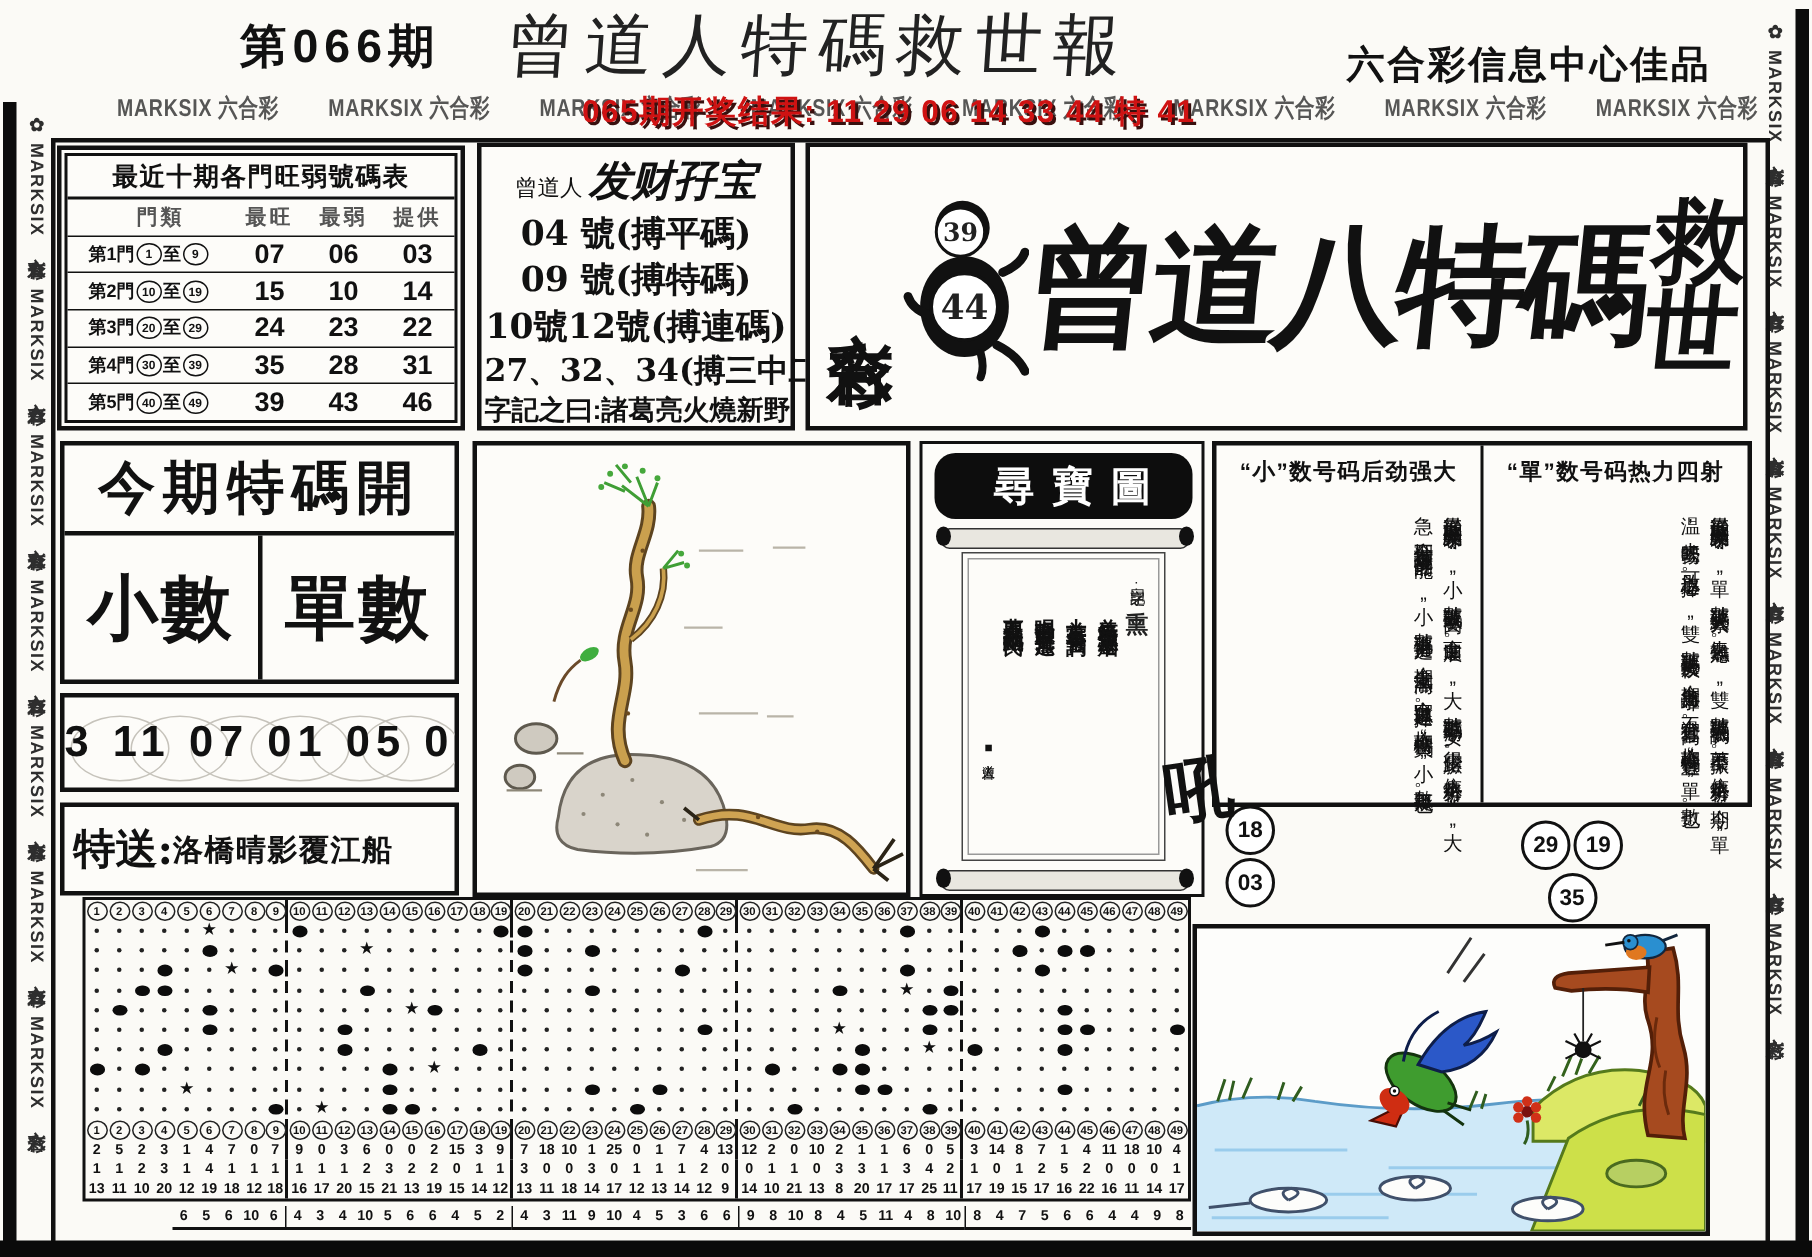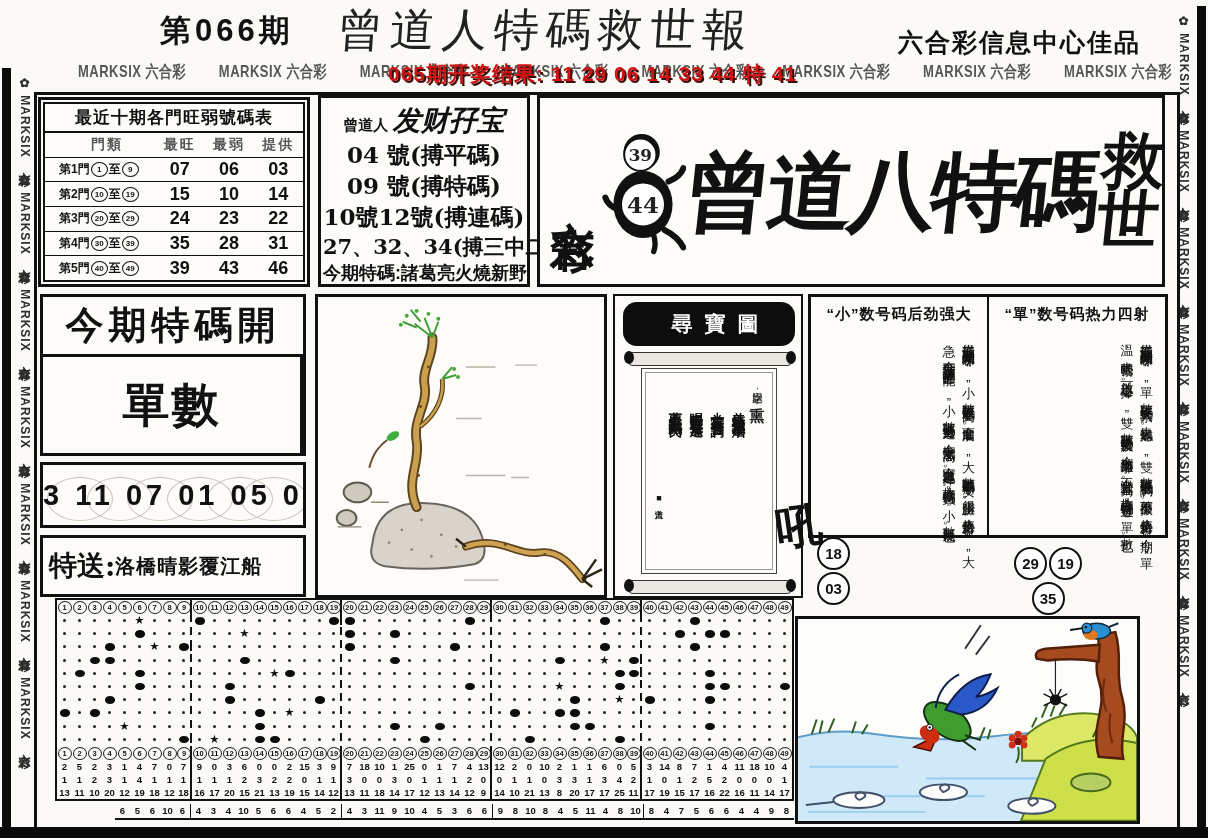--- a/index.html
+++ b/index.html
@@ -30,21 +30,21 @@
   .hc-row{flex:1;display:flex;border-bottom:1.5px solid #111;align-items:center;}
   .hc-row:last-child{border-bottom:none;}
   .hc-c0{width:96px;font-size:12px;font-weight:800;display:flex;align-items:center;gap:1px;padding-left:14px;}
   .hc-c{flex:1;text-align:center;font-size:18px;font-weight:700;}
   .hc-h{font-size:14px;font-weight:700;color:#555;letter-spacing:2px;}
   .rangecirc{display:inline-flex;align-items:center;justify-content:center;min-width:13px;height:13px;
              border:1.3px solid #111;border-radius:50%;font-size:8px;font-weight:800;padding:0 1px;}
   
   #fortune{left:318px;top:95px;width:212px;height:192px;display:flex;flex-direction:column;
            justify-content:space-between;padding:4px 2px;text-align:center;}
-  #fortune .owner{font-size:15px;font-weight:700;}
+  #fortune .owner{font-size:15px;font-weight:400;}
   #fortune .ftitle{font-family:"DejaVu Serif",serif;font-size:28px;font-weight:900;font-style:italic;}
   .fline{font-family:"DejaVu Serif",serif;font-size:23px;font-weight:700;white-space:nowrap;}
   #fspecial{font-size:18px;font-weight:900;white-space:nowrap;}
   
   #logobox{left:537px;top:95px;width:628px;height:192px;display:flex;align-items:center;}
   #brand{writing-mode:vertical-rl;text-orientation:upright;font-size:44px;font-weight:900;
          line-height:50px;margin:0 2px 0 8px;letter-spacing:4px;}
   #callig{font-family:"DejaVu Serif",serif;font-size:86px;font-weight:900;letter-spacing:-4px;
           white-space:nowrap;transform:skewX(-6deg);line-height:1;}
   #calstack{display:flex;flex-direction:column;font-family:"DejaVu Serif",serif;font-size:62px;
@@ -66,21 +66,21 @@
   
   #tesong{left:40px;top:535px;width:266px;height:62px;display:flex;align-items:center;padding-left:6px;}
   #tesong .lbl{font-size:28px;font-weight:900;font-family:"DejaVu Serif",serif;}
   #tesong .val{font-size:20px;font-weight:800;letter-spacing:1px;}
   
   #treebox{left:315px;top:294px;width:292px;height:304px;}
   
   #treasure{left:613px;top:294px;width:190px;height:304px;border:2px solid #111;background:#fdfcf9;
             box-sizing:border-box;}
   #tbanner{position:absolute;left:8px;top:6px;width:172px;height:44px;background:#0d0d0d;border-radius:14px;
-           color:#fff;display:flex;align-items:center;justify-content:center;font-size:21px;font-weight:900;
+           color:#fff;display:flex;align-items:center;justify-content:center;font-size:27px;font-weight:900;
            letter-spacing:12px;padding-left:24px;box-sizing:border-box;}
   .roll{position:absolute;left:12px;width:164px;height:12px;background:#e9e7e0;border:1.5px solid #333;
         border-radius:6px;}
   .roll:before,.roll:after{content:"";position:absolute;top:-2px;width:10px;height:13px;background:#111;
         border-radius:50%;}
   .roll:before{left:-4px;} .roll:after{right:-4px;}
   #scrollbody{position:absolute;left:26px;top:72px;width:136px;height:206px;border:1.5px solid #444;
               padding:3px;box-sizing:border-box;}
   #scrollinner{border:1px solid #999;height:100%;box-sizing:border-box;display:flex;justify-content:center;}
   #scroll-poem{writing-mode:vertical-rl;text-orientation:upright;font-size:13.5px;font-weight:600;
@@ -237,21 +237,21 @@
       </div>
     </div>
   </div>
 
   <div class="abs box" id="fortune">
     <div><span class="owner">曾道人</span> <span class="ftitle">发财孖宝</span></div>
     <div class="fline">04 號(搏平碼)</div>
     <div class="fline">09 號(搏特碼)</div>
     <div class="fline">10號12號(搏連碼)</div>
     <div class="fline" style="font-size:21px">27、32、34(搏三中二)</div>
-    <div id="fspecial">今期特碼:諸葛亮火燒新野</div>
+    <div id="fspecial">字記之曰:諸葛亮火燒新野</div>
   </div>
 
   <div class="abs box" id="logobox">
     <div id="brand">六合彩</div>
     <svg width="128" height="184" viewBox="0 0 128 184">
       <ellipse cx="62" cy="34" rx="27" ry="27" fill="#111"></ellipse>
       <ellipse cx="64" cy="112" rx="44" ry="50" fill="#111"></ellipse>
       <path d="M28 120 q-16 -6 -20 -18" stroke="#111" stroke-width="9" fill="none" stroke-linecap="round"></path>
       <path d="M102 78 q18 -8 22 -20" stroke="#111" stroke-width="9" fill="none" stroke-linecap="round"></path>
       <path d="M96 150 q20 10 28 26" stroke="#111" stroke-width="9" fill="none" stroke-linecap="round"></path>
@@ -264,20 +264,21 @@
     <div id="callig">曾道八特碼</div>
     <div id="calstack">
       <span>救</span>
       <span>世</span>
     </div>
   </div>
 
   <div class="abs box" id="tipbox">
     <div id="tiptitle">今期特碼開</div>
     <div id="tipcells">
+      <div class="tipcell">小數</div>
       <div class="tipcell">單數</div>
     </div>
   </div>
 
   <div class="abs box" id="numstrip">
     <div class="chain">
       <div class="chainoval" style="left:0px;top:2px"></div>
       <div class="chainoval" style="left:40px;top:2px"></div>
       <div class="chainoval" style="left:80px;top:2px"></div>
       <div class="chainoval" style="left:120px;top:2px"></div>

